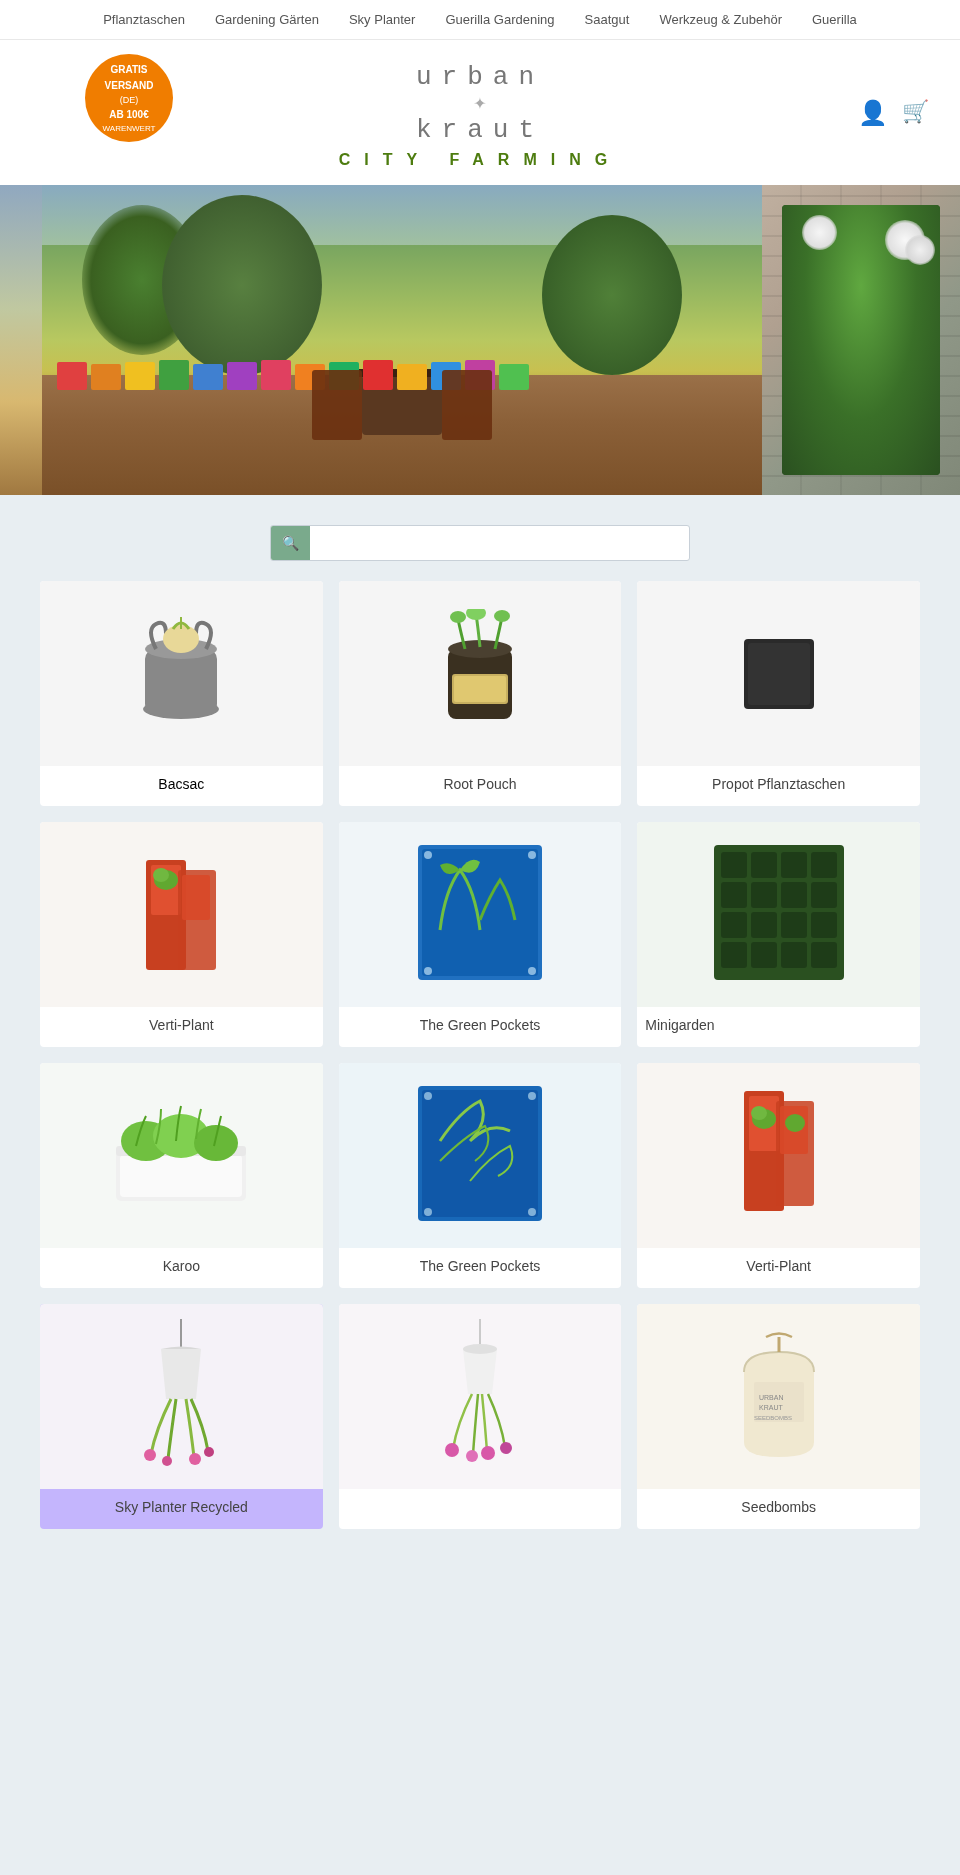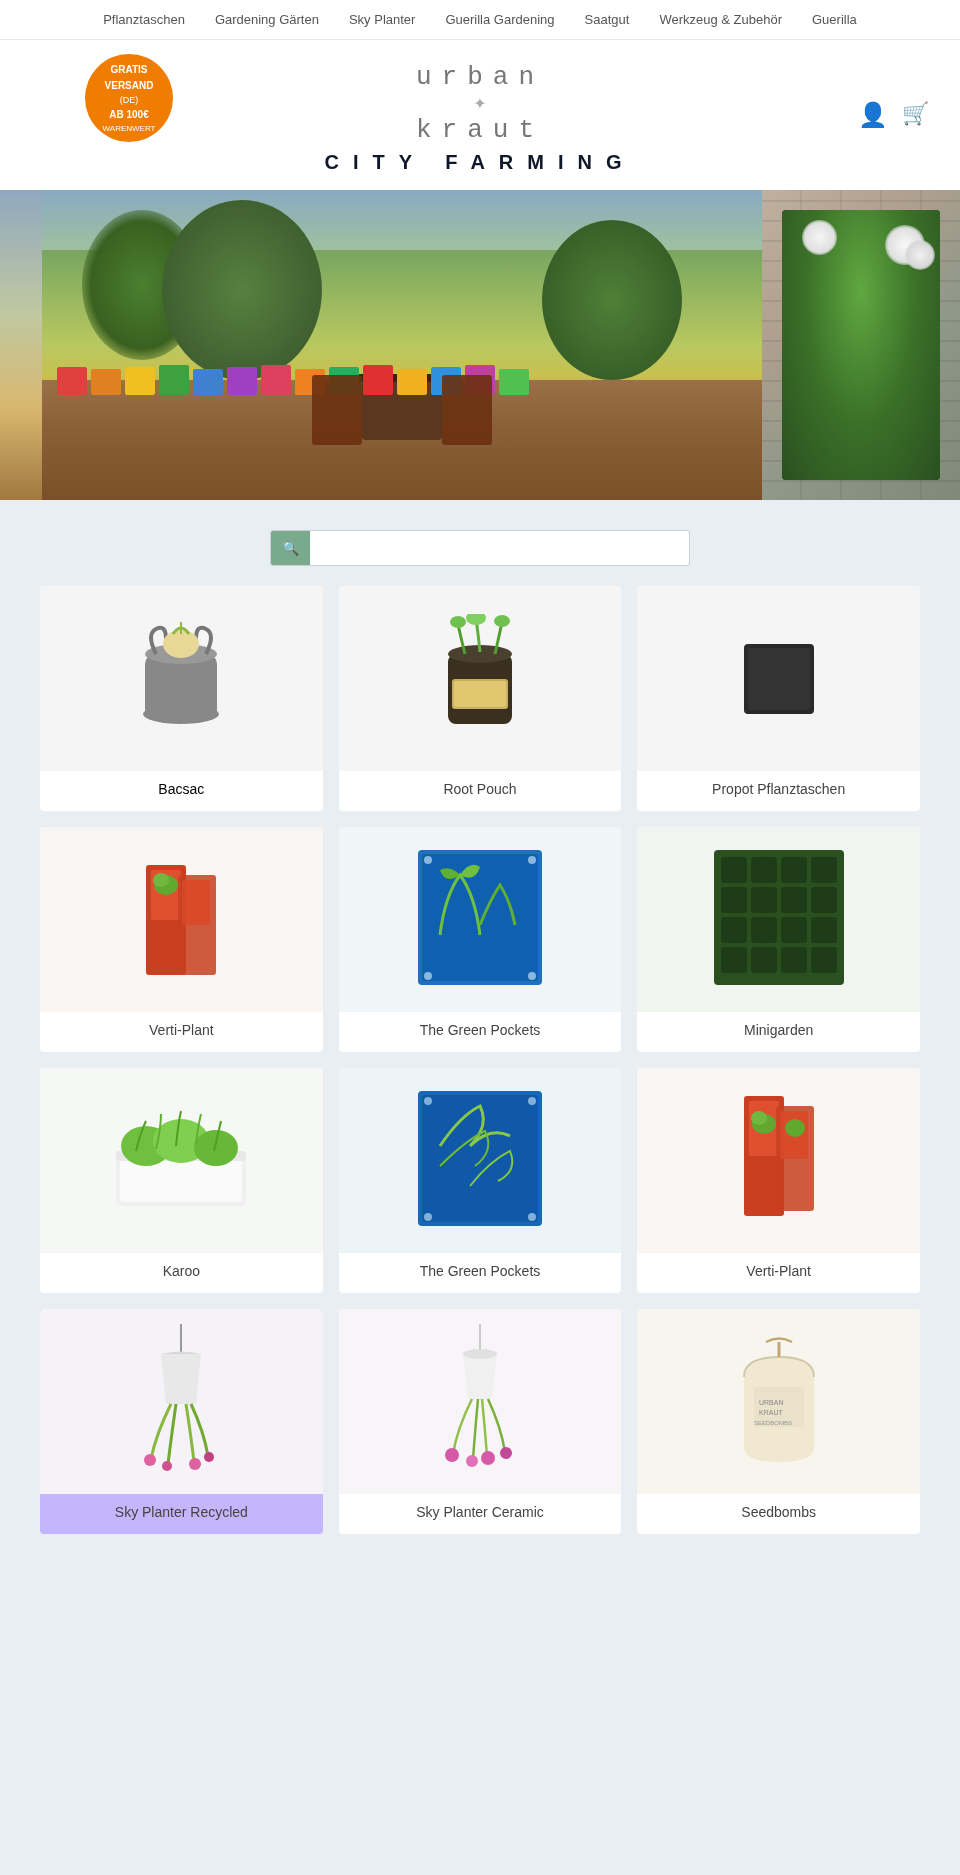--- a/index.html
+++ b/index.html
@@ -27,21 +27,21 @@
     <span style="color:#fff; font-size:10px; font-weight:bold; text-align:center; line-height:1.6;">VERSAND</span>
     <span style="color:#fff; font-size:9px; text-align:center; line-height:1.4;">(DE)</span>
     <span style="color:#fff; font-size:10px; font-weight:bold; text-align:center; line-height:1.6;">AB 100€</span>
     <span style="color:#fff; font-size:8px; text-align:center; line-height:1.4;">WARENWERT</span>
   </div>
 
   <div style="text-align:center;">
     <div style="font-size:26px; color:#777; letter-spacing:10px; font-family:'Courier New',monospace;">urban</div>
     <div style="color:#aaa; font-size:16px; margin:2px 0;">✦</div>
     <div style="font-size:26px; color:#777; letter-spacing:10px; font-family:'Courier New',monospace;">kraut</div>
-    <div style="letter-spacing:14px; font-size:20px; color:#0f172a; font-weight:bold; margin-top:6px;">CITY   FARMING</div>
+    <div style="letter-spacing:14px; font-size:16px; color:#4d7c0f; font-weight:bold; margin-top:6px;">CITY   FARMING</div>
   </div>
 
   <div style="position:absolute; right:30px; top:50%; transform:translateY(-50%); display:flex; gap:14px;">
     <span style="font-size:24px; color:#7aaa8c; cursor:pointer;">👤</span>
     <span style="font-size:22px; color:#7aaa8c; cursor:pointer;">🛒</span>
   </div>
 </header>
 
 <div style="display:flex; width:960px; height:310px; overflow:hidden;">
 
@@ -209,21 +209,21 @@
           <rect x="12" y="72" width="26" height="26" rx="3" fill="#1e3c18"></rect>
           <rect x="42" y="72" width="26" height="26" rx="3" fill="#1e3c18"></rect>
           <rect x="72" y="72" width="26" height="26" rx="3" fill="#1e3c18"></rect>
           <rect x="102" y="72" width="26" height="26" rx="3" fill="#1e3c18"></rect>
           <rect x="12" y="102" width="26" height="26" rx="3" fill="#1e3c18"></rect>
           <rect x="42" y="102" width="26" height="26" rx="3" fill="#1e3c18"></rect>
           <rect x="72" y="102" width="26" height="26" rx="3" fill="#1e3c18"></rect>
           <rect x="102" y="102" width="26" height="26" rx="3" fill="#1e3c18"></rect>
         </svg>
       </div>
-      <div style="text-align:center; font-size:14px; color:#444; padding:10px 8px 0;">Minigarden</div>
+      <div style="text-align:left; font-size:14px; color:#444; padding:10px 8px 0;">Minigarden</div>
     </div>
 
     <div style="background:#fff; border-radius:4px; overflow:hidden; cursor:pointer; padding-bottom:14px;">
       <div style="width:100%; height:185px; display:flex; align-items:center; justify-content:center; background:#f5f8f5;">
         <svg width="150" height="130" viewBox="0 0 150 130">
 
           <rect x="10" y="60" width="130" height="50" rx="5" fill="#f0f0f0"></rect>
           <rect x="14" y="64" width="122" height="42" rx="4" fill="#fafafa"></rect>
           <rect x="10" y="55" width="130" height="10" rx="3" fill="#e8e8e8"></rect>
 
@@ -310,21 +310,20 @@
           <path d="M53 75 Q50 108 48 135" stroke="#78b038" stroke-width="2.5" fill="none"></path>
           <path d="M57 75 Q60 105 62 132" stroke="#90c048" stroke-width="2.5" fill="none"></path>
           <path d="M63 75 Q76 103 80 128" stroke="#78b038" stroke-width="2.5" fill="none"></path>
 
           <circle cx="27" cy="131" r="7" fill="#d858a8"></circle>
           <circle cx="47" cy="137" r="6" fill="#e070b8"></circle>
           <circle cx="63" cy="134" r="7" fill="#d858a8"></circle>
           <circle cx="81" cy="129" r="6" fill="#c04898"></circle>
         </svg>
       </div>
-      <div style="text-align:center; font-size:14px; color:#444; padding:10px 8px 0;">Sky Planter Ceramic</div>
     </div>
 
     <div style="background:#fff; border-radius:4px; overflow:hidden; cursor:pointer; padding-bottom:14px;">
       <div style="width:100%; height:185px; display:flex; align-items:center; justify-content:center; background:#f8f5ee;">
         <svg width="110" height="150" viewBox="0 0 110 150">
 
           <path d="M20 50 Q20 30 55 30 Q90 30 90 50 L90 120 Q90 135 55 135 Q20 135 20 120 Z" fill="#f0e8d0"></path>
           <path d="M20 50 Q20 30 55 30 Q90 30 90 50" stroke="#d0c8a8" stroke-width="2" fill="none"></path>
 
           <line x1="55" y1="30" x2="55" y2="15" stroke="#c0a870" stroke-width="3"></line>

